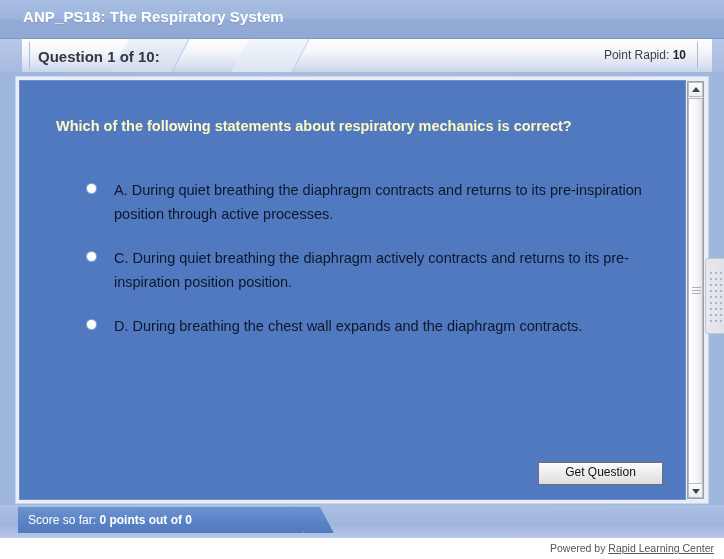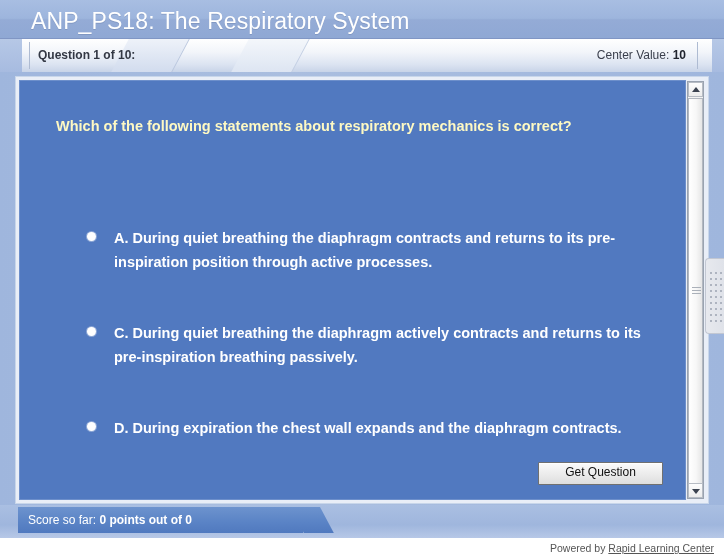--- a/index.html
+++ b/index.html
@@ -26,24 +26,24 @@
     position: absolute;
     left: 0; top: 0;
     width: 724px;
     height: 39px;
     background: linear-gradient(to bottom, #a8bee2 0%, #9db5dd 48%, #94abd6 52%, #8fa8d4 100%);
     border-bottom: 1px solid #8096c4;
     box-sizing: border-box;
   }
   .title-bar .title-text {
     position: absolute;
-    left: 31px;
+    left: 23px;
     top: 8px;
-    font-size: 23px;
-    font-weight: normal;
+    font-size: 15px;
+    font-weight: bold;
     color: #ffffff;
     letter-spacing: 0.1px;
     white-space: nowrap;
     text-shadow: 0 1px 0 rgba(100,120,160,0.35);
   }
 
   
   .qhead {
     position: absolute;
     left: 0; top: 39px;
@@ -88,21 +88,21 @@
   }
   .qhead .divider-right {
     position: absolute;
     right: 26px; top: 3px;
     width: 1px; height: 27px;
     background: #aebbd2;
   }
   .qhead .q-label {
     position: absolute;
     left: 38px; top: 9px;
-    font-size: 12px;
+    font-size: 15px;
     font-weight: bold;
     color: #333844;
     white-space: nowrap;
   }
   .qhead .pv-wrap {
     position: absolute;
     right: 38px; top: 9px;
     font-size: 12px;
     color: #3a3f4c;
     white-space: nowrap;
@@ -174,24 +174,23 @@
     top: 5px;
     width: 9px;
     height: 9px;
     border-radius: 50%;
     background: #ffffff;
     box-shadow: 0 0 0 1px rgba(255,255,255,0.35);
   }
   .option .opt-text {
     display: block;
     font-size: 14.5px;
-    color: #ffffff;
+    color: #0f172a;
     line-height: 23.5px;
-    font-weight: bold;
-    margin-top: 48px;
+    font-weight: normal;
   }
 
   
   .feedback-btn {
     position: absolute;
     right: 22px;
     bottom: 14px;
     min-width: 103px;
     height: 21px;
     padding: 0 10px;
@@ -373,21 +372,21 @@
 
   <div class="qhead">
     <div class="edge-left"></div>
     <div class="tab-slant-a"></div>
     <div class="tab-slant-b"></div>
     <div class="edge-right"></div>
     <div class="divider-left"></div>
     <div class="divider-right"></div>
     <div class="q-label">Question 1 of 10:</div>
     <div class="pv-wrap">
-      <span>Center Value:</span>
+      <span>Point Rapid:</span>
       <span class="pv-value">10</span>
     </div>
   </div>
 
   <div class="content-frame"></div>
   <div class="panel-outline"></div>
 
   <div class="qpanel">
 
     <div class="question-text">Which of the following statements about respiratory mechanics is correct?</div>
@@ -395,26 +394,26 @@
     <div class="options">
 
       <div class="option">
         <span class="bullet"></span>
         <span class="opt-text">A. During quiet breathing the diaphragm contracts and returns to its pre-inspiration position through active processes.</span>
       </div>
 
 
       <div class="option">
         <span class="bullet"></span>
-        <span class="opt-text">C. During quiet breathing the diaphragm actively contracts and returns to its pre-inspiration breathing passively.</span>
+        <span class="opt-text">C. During quiet breathing the diaphragm actively contracts and returns to its pre-inspiration position position.</span>
       </div>
 
       <div class="option">
         <span class="bullet"></span>
-        <span class="opt-text">D. During expiration the chest wall expands and the diaphragm contracts.</span>
+        <span class="opt-text">D. During breathing the chest wall expands and the diaphragm contracts.</span>
       </div>
 
     </div>
 
     <div class="feedback-btn">Get Question</div>
   </div>
 
   <div class="scrollbar">
     <div class="sb-btn up">
       <span class="arrow"></span>

